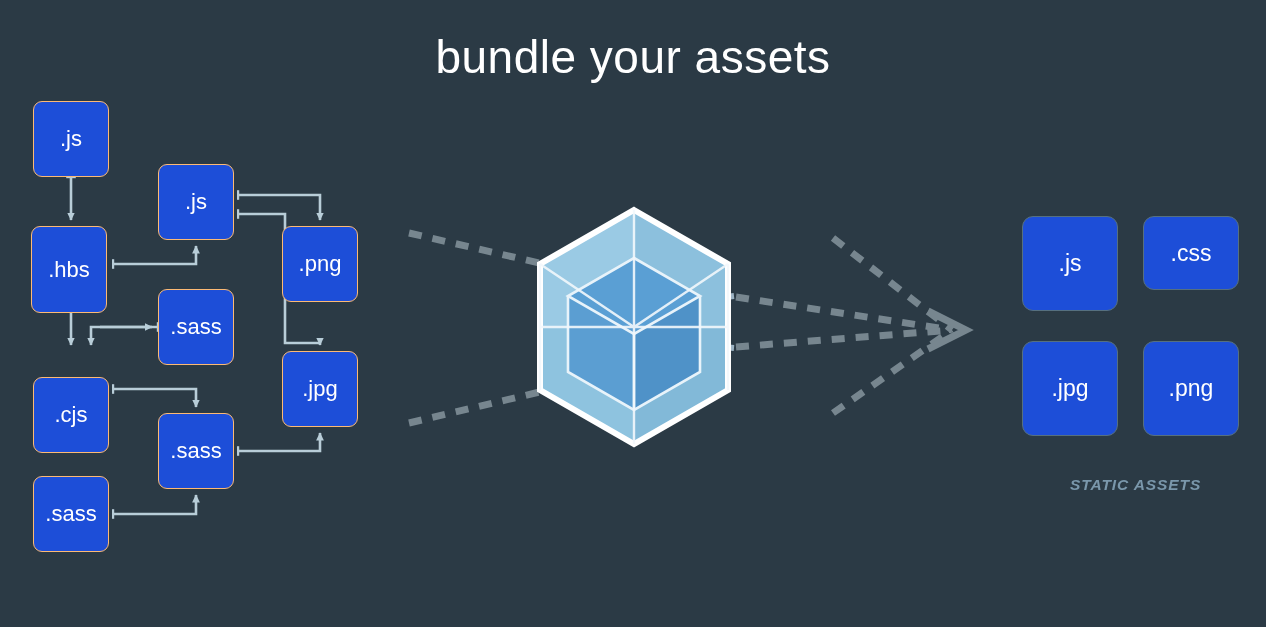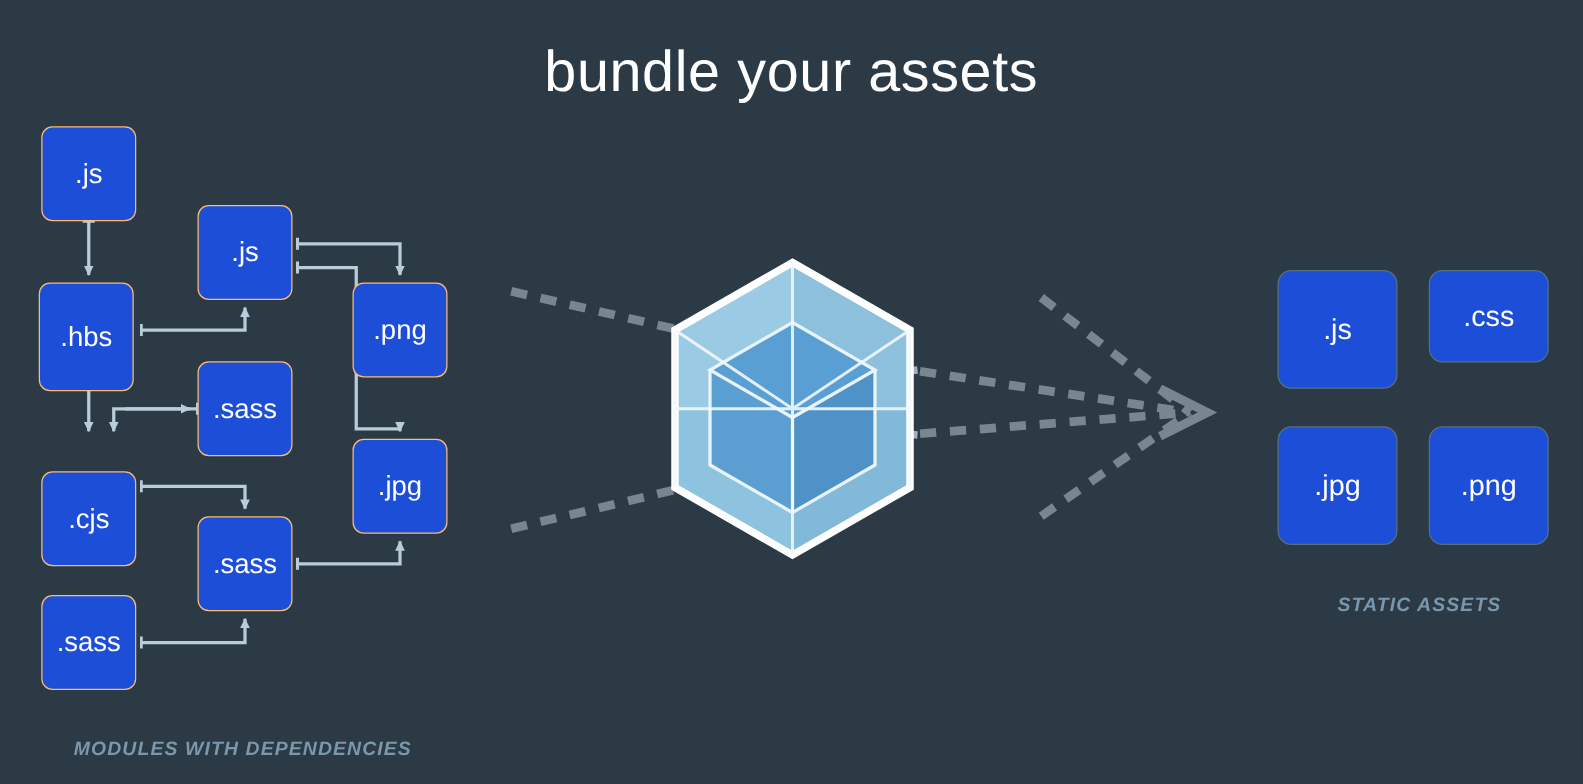--- a/index.html
+++ b/index.html
@@ -212,16 +212,15 @@
         <span>.css</span>
       </div>
       <div class="node asset" style="left: 1022px; top: 341px; width: 96px; height: 95px;">
         <span>.jpg</span>
       </div>
       <div class="node asset" style="left: 1143px; top: 341px; width: 96px; height: 95px;">
         <span>.png</span>
       </div>
     </div>
 
-  <div class="caption" id="caption-modules" style="left: 59px; top: 591px;">MODULES WITH DEPENDENCIES</div>
   <div class="caption" id="caption-assets" style="left: 1070px; top: 476px;">STATIC ASSETS</div>
 
 </div>
 
 </body></html>

